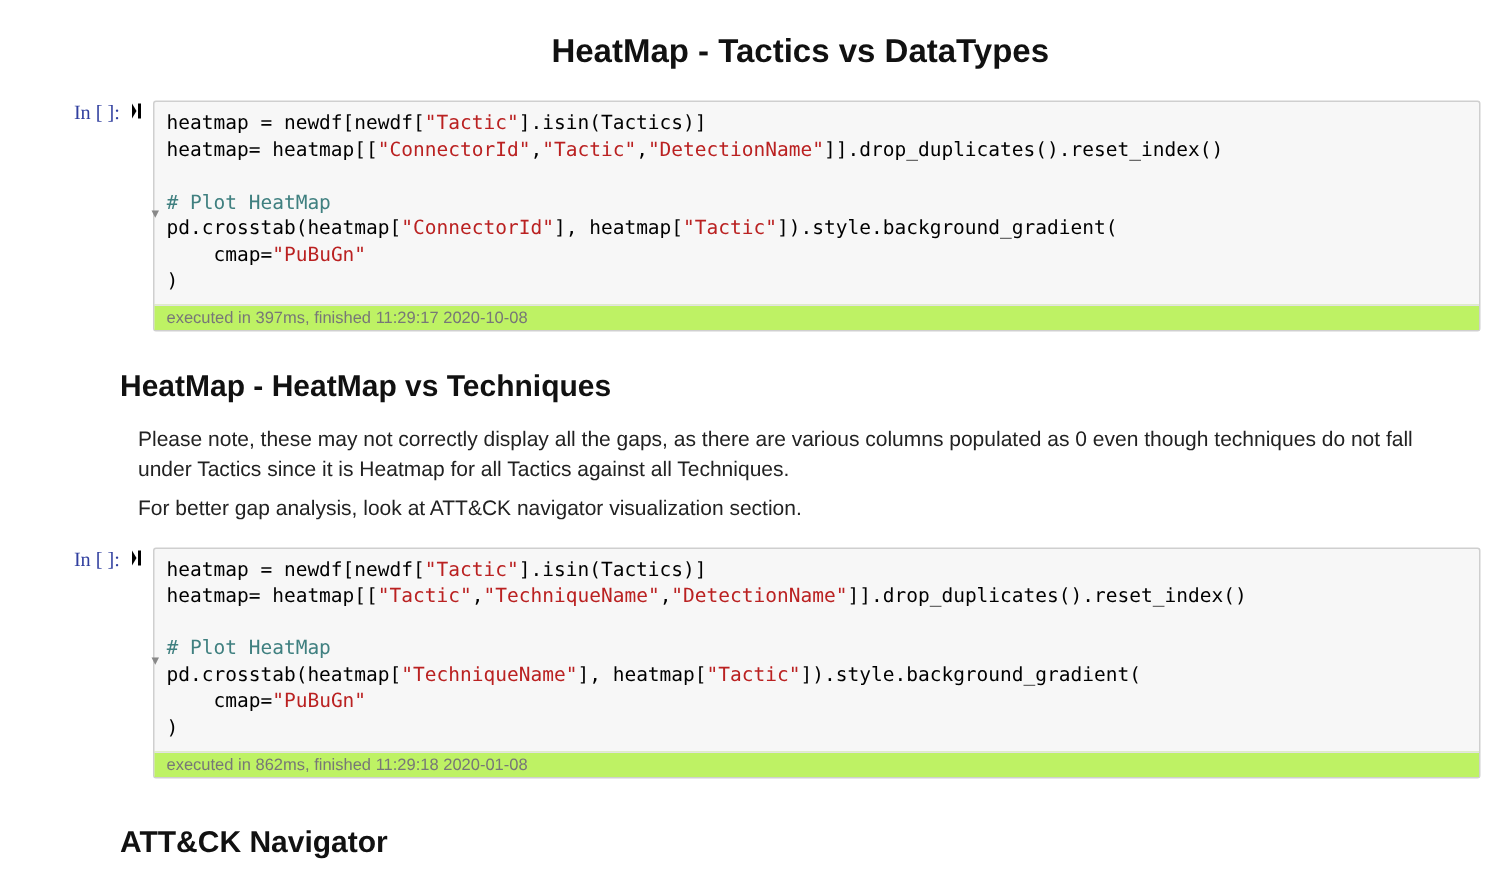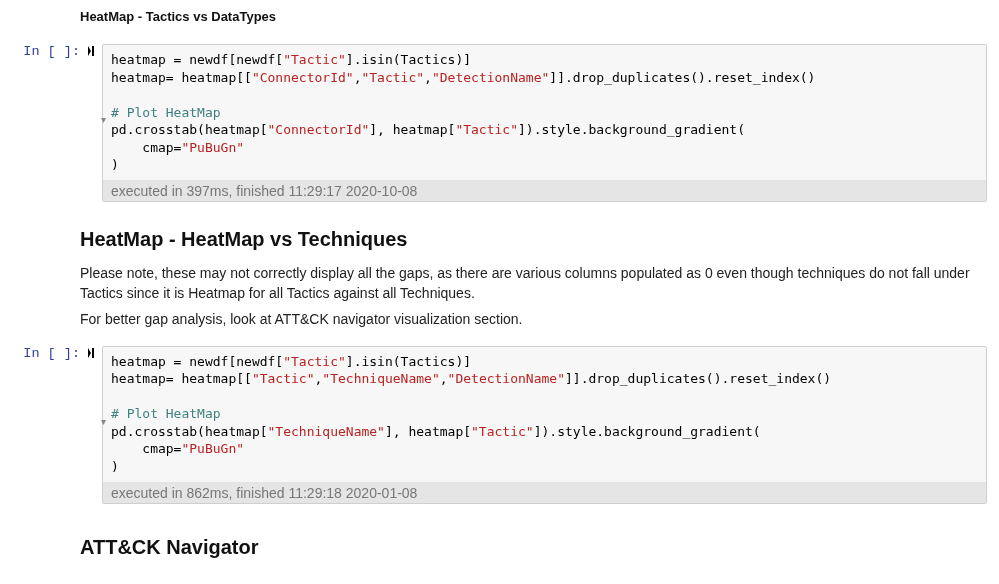--- a/index.html
+++ b/index.html
@@ -11,21 +11,21 @@
       color: #000;
       background: #fff;
       width: 999px;
     }
     .notebook { padding: 0; }
     .cell { display: flex; margin: 0; padding: 0; }
     .prompt-col {
       width: 80px;
       flex-shrink: 0;
       padding: 5px 0 5px 8px;
-      font-family: Liberation Mono, monospace;
+      font-family: Liberation Serif, serif;
       font-size: 13.5px;
       color: #303F9F;
       text-align: right;
     }
     .prompt-col.empty { color: transparent; }
     .collapse-col {
       width: 22px;
       flex-shrink: 0;
       padding-top: 6px;
       text-align: center;
@@ -52,23 +52,23 @@
     }
     .run-wrap { display: inline-flex; align-items: center; gap: 0; cursor: pointer; }
     .content-col { flex: 1; padding: 5px 12px 5px 0; min-width: 0; }
     .text-cell .content-col { padding-left: 0; }
     .text-cell .prompt-col { width: 80px; }
     .heading {
       font-weight: bold;
       color: #111;
       margin: 8px 0 10px 0;
     }
-    .h2 { font-size: 13px; margin-top: 4px; margin-bottom: 10px; }
+    .h2 { font-size: 22px; margin-top: 16px; margin-bottom: 10px; text-align: center; }
     .h3 { font-size: 20px; margin-top: 16px; margin-bottom: 12px; }
-    .para { font-size: 14px; line-height: 1.45; margin: 6px 0; color: #222; }
+    .para { font-size: 14px; line-height: 1.45; margin: 6px 12px; color: #222; }
     .code-wrap {
       border: 1px solid #cfcfcf;
       background: #f7f7f7;
       border-radius: 2px;
     }
     .code-area {
       padding: 6px 6px 6px 8px;
       position: relative;
     }
     pre.code {
@@ -82,23 +82,23 @@
     }
     .fold-marker {
       position: absolute;
       left: -2px;
       color: #888;
       font-size: 10px;
       line-height: 1;
     }
     .exec-info {
       border-top: 1px solid #e3e3e3;
-      background: #e5e5e5;
+      background: #bef264;
       padding: 2px 8px;
-      font-size: 14px;
+      font-size: 11px;
       color: #777;
     }
     .tok-str { color: #BA2121; }
     .tok-cmt { color: #408080; }
   </style>
 </head>
 <body>
 
 <div class="notebook">
 

